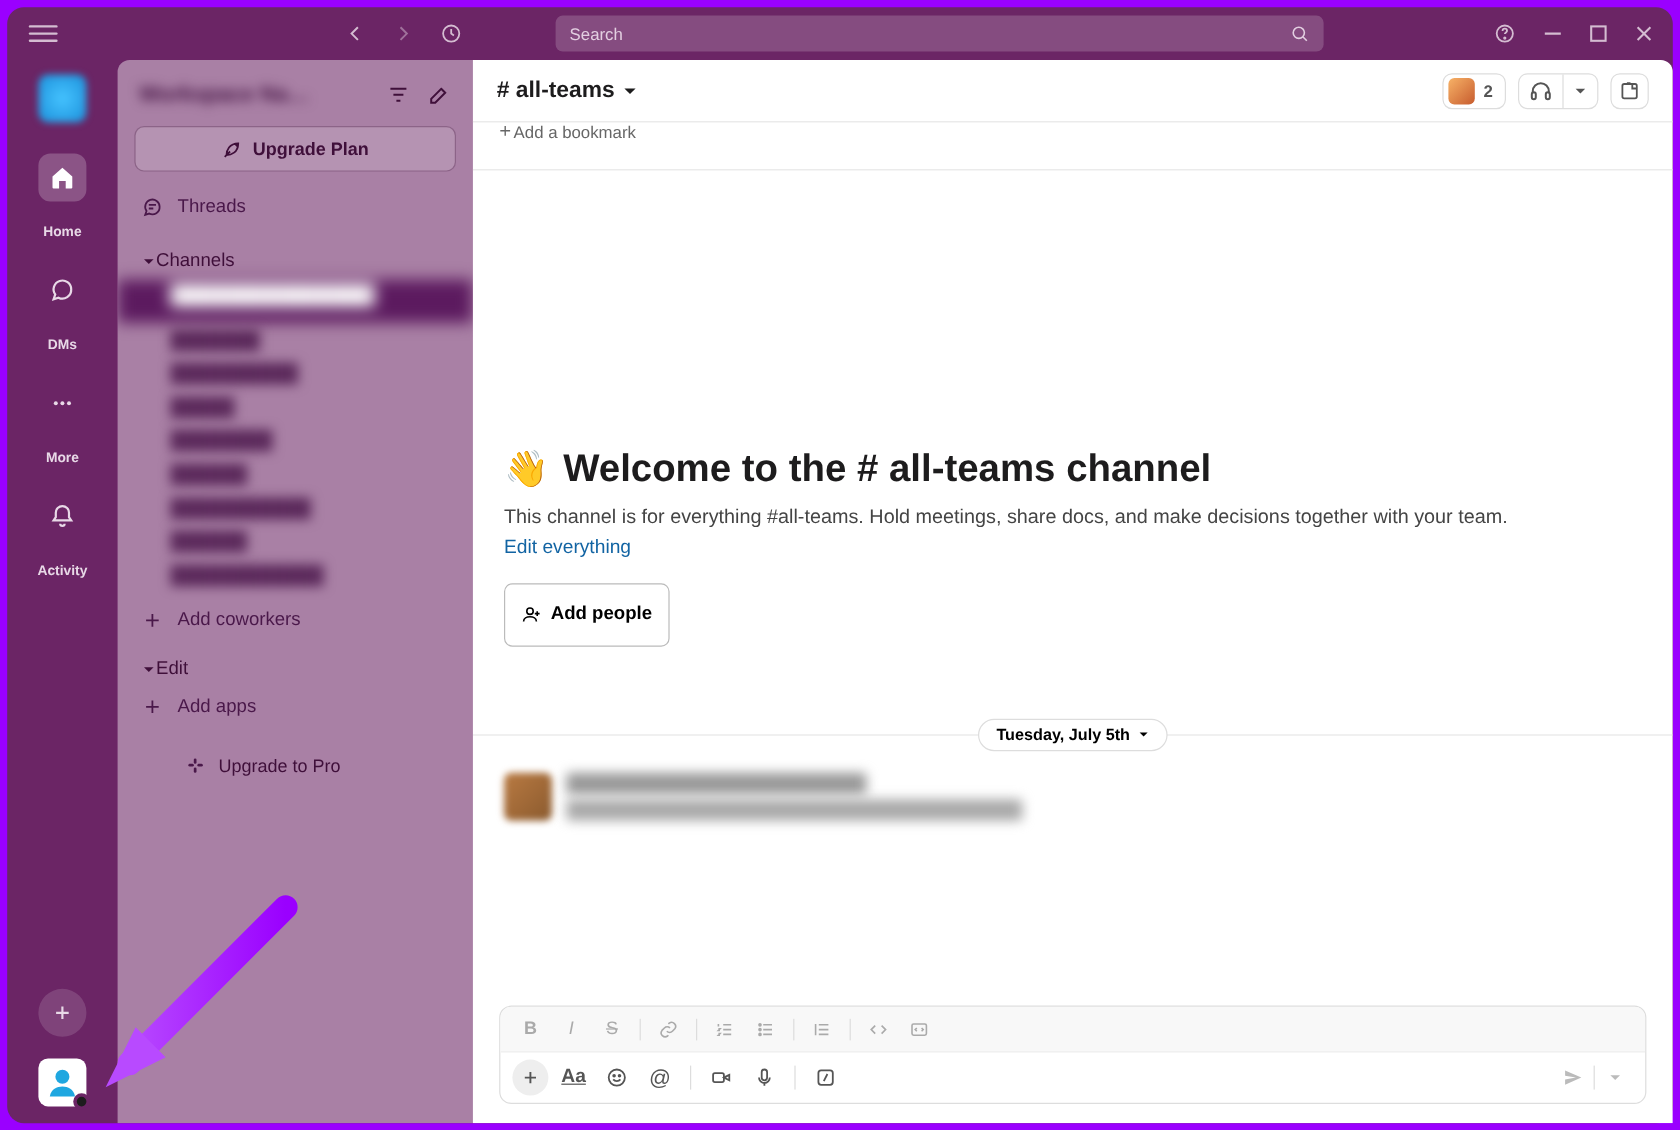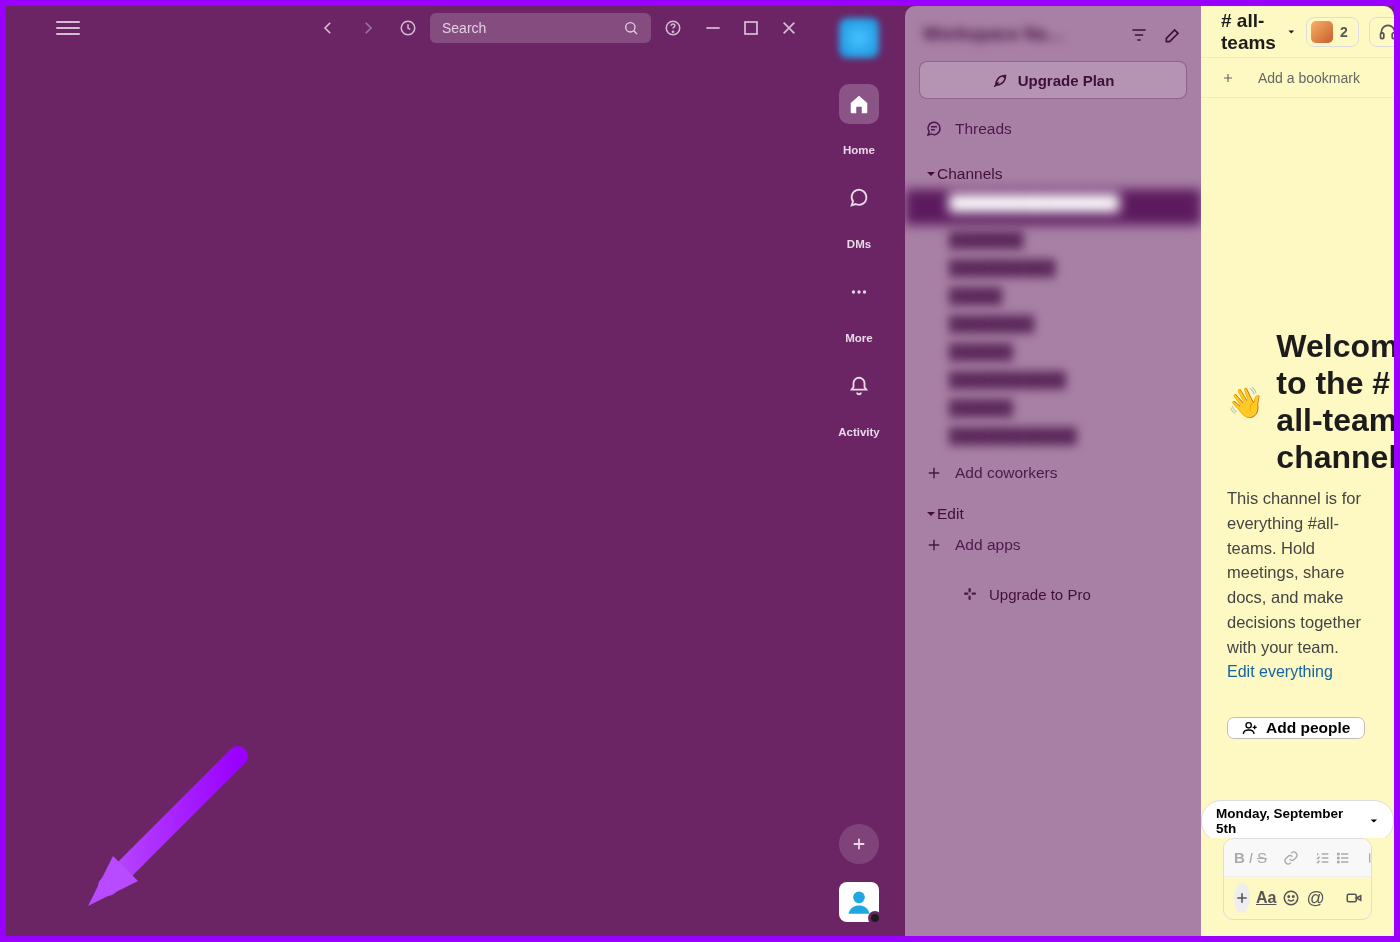--- a/index.html
+++ b/index.html
@@ -1,17 +1,17 @@
 <!DOCTYPE html>
 <html><head>
 <meta charset="utf-8">
 <style>
   * { box-sizing: border-box; margin: 0; padding: 0; font-family: -apple-system, BlinkMacSystemFont, "Segoe UI", Helvetica, Arial, sans-serif; }
   body { width: 1400px; height: 942px; background: #9a00ff; overflow: hidden; position: relative; }
-  .frame { position: absolute; top: 6px; left: 6px; right: 6px; bottom: 6px; background: #6b2565; display: flex; flex-direction: row; border-radius: 0; padding-left: 32px; }
+  .frame { position: absolute; top: 6px; left: 6px; right: 6px; bottom: 6px; background: #6b2565; display: flex; flex-direction: column; border-radius: 14px; }
   
   .titlebar { height: 44px; display: flex; align-items: center; padding: 0 10px; gap: 8px; color: #e3cfe1; }
   .tb-left { width: 250px; display: flex; align-items: center; padding-left: 8px;}
   .hamburger { width: 24px; height: 24px; display:flex;flex-direction:column;justify-content:center;gap:4px;cursor:pointer;}
   .hamburger span{height:2px;background:#d4bcd1;border-radius:1px;}
   .nav-controls{display:flex;align-items:center;gap:12px;margin-left:8px;}
   .icon-btn{width:28px;height:28px;display:flex;align-items:center;justify-content:center;border-radius:4px;color:#d4bcd1;cursor:pointer;}
   .icon-btn svg{width:18px;height:18px;}
   .icon-btn.disabled{opacity:.5;}
   .search-box{flex:1;height:30px;background:rgba(255,255,255,.18);border-radius:6px;display:flex;align-items:center;padding:0 12px;color:#e8d9e7;max-width:640px;margin:0 auto;position:relative;}
@@ -46,39 +46,39 @@
   .sb-item svg{width:18px;height:18px;flex-shrink:0;}
   .sb-caret{width:12px;height:12px;}
   .sb-section{margin-top:14px;}
   .sb-section-head{display:flex;align-items:center;padding:6px 20px;font-size:15.5px;font-weight:500;cursor:pointer;}
   .sb-channel{padding:5px 20px 5px 44px;font-size:15px;cursor:pointer;}
   .blur-row{filter:blur(5px);color:#5a285a;height:28px;display:flex;align-items:center;}
   .blur-strong{filter:blur(6px);background:#5c1a5f;color:#fff;height:36px;}
   .sb-slack{display:flex;align-items:center;gap:10px;padding:8px 20px;font-size:15px;margin-top:16px;margin-left:36px;}
   .slack-logo{width:18px;height:18px;}
   
-  .main{flex:1;background:#fef9c3;border-top-right-radius:10px;display:flex;flex-direction:column;overflow:hidden;}
+  .main{flex:1;background:#ffffff;border-top-right-radius:10px;display:flex;flex-direction:column;overflow:hidden;}
   .ch-header{height:52px;border-bottom:1px solid #e6e6e6;display:flex;align-items:center;padding:0 20px;gap:10px;}
   .ch-title{font-size:19px;font-weight:800;color:#1d1c1d;display:flex;align-items:center;gap:6px;cursor:pointer;}
   .ch-title svg{width:14px;height:14px;}
   .ch-header-right{margin-left:auto;display:flex;align-items:center;gap:10px;}
   .members-pill{height:30px;border:1px solid #ddd;border-radius:8px;display:flex;align-items:center;gap:7px;padding:0 10px 0 4px;cursor:pointer;font-size:14px;font-weight:600;color:#555;}
   .mini-av{width:22px;height:22px;border-radius:5px;background:linear-gradient(135deg,#f7b267,#c75c2e);}
   .hp-pill{height:30px;border:1px solid #ddd;border-radius:8px;display:flex;align-items:center;cursor:pointer;}
   .hp-pill .seg{padding:0 8px;display:flex;align-items:center;height:100%;}
   .hp-pill .seg+.seg{border-left:1px solid #ddd;}
   .canvas-btn{width:32px;height:30px;border:1px solid #ddd;border-radius:8px;display:flex;align-items:center;justify-content:center;cursor:pointer;}
-  .bookmark-bar{height:40px;border-bottom:1px solid #e6e6e6;display:flex;align-items:center;padding:0 20px;color:#666;font-size:14px;gap:23px;cursor:pointer;}
+  .bookmark-bar{height:40px;border-bottom:1px solid #e6e6e6;display:flex;padding:0 20px;color:#666;font-size:14px;gap:0;cursor:pointer;}
   .content{flex:1;overflow:auto;padding:0 0 10px;}
   .welcome{padding:230px 26px 30px;}
   .welcome h1{font-size:32px;font-weight:800;color:#1d1c1d;display:flex;align-items:center;gap:12px;}
   .wave{font-size:30px;}
   .welcome p{margin-top:10px;font-size:16.5px;color:#444;line-height:1.5;}
   .edit-link{color:#1264a3;font-size:16px;margin-top:4px;display:inline-block;cursor:pointer;}
-  .add-people-btn{margin-top:36px;height:22px;border:1px solid #bbb;border-radius:7px;background:#fff;display:inline-flex;align-items:center;gap:8px;padding:0 14px;font-size:15.5px;font-weight:700;cursor:pointer;}
+  .add-people-btn{margin-top:20px;height:53px;border:1px solid #bbb;border-radius:7px;background:#fff;display:inline-flex;align-items:center;gap:8px;padding:0 14px;font-size:15.5px;font-weight:700;cursor:pointer;}
   .date-divider{display:flex;align-items:center;justify-content:center;position:relative;margin:30px 0 14px;}
   .date-divider::before{content:"";position:absolute;left:0;right:0;top:50%;height:1px;background:#e6e6e6;}
   .date-pill{position:relative;background:#fff;border:1px solid #ddd;border-radius:20px;padding:5px 14px;font-size:13.5px;font-weight:700;display:flex;align-items:center;gap:6px;cursor:pointer;}
   .msg{display:flex;gap:12px;padding:4px 26px;}
   .msg-av{width:40px;height:40px;border-radius:6px;background:linear-gradient(135deg,#b97a42,#8a5a2e);flex-shrink:0;filter:blur(3px);}
   .msg-body{flex:1;}
   .msg-head{filter:blur(5px);color:#333;font-weight:700;height:18px;width:250px;background:#999;border-radius:3px;}
   .msg-text{filter:blur(5px);margin-top:4px;height:18px;width:380px;background:#aaa;border-radius:3px;}
   
   .composer-wrap{padding:0 22px 16px;}
@@ -341,21 +341,21 @@
           <button class="add-people-btn">
             <svg width="16" height="16" viewBox="0 0 24 24" fill="none" stroke="currentColor" stroke-width="2">
                 <circle cx="10" cy="8" r="4"></circle>
                 <path d="M2 21c0-4 4-6 8-6s8 2 8 6M19 8v6M16 11h6"></path>
               </svg>
             <span>Add people</span>
           </button>
         </div>
         <div class="date-divider">
           <div class="date-pill">
-            <span>Monday, September 5th</span>
+            <span>Tuesday, July 5th</span>
             <svg width="10" height="10" viewBox="0 0 12 12" fill="currentColor">
                 <path d="M2 4l4 4 4-4z"></path>
               </svg>
           </div>
         </div>
         <div class="msg">
           <div class="msg-av"></div>
           <div class="msg-body">
             <div class="msg-head"></div>
             <div class="msg-text"></div>

